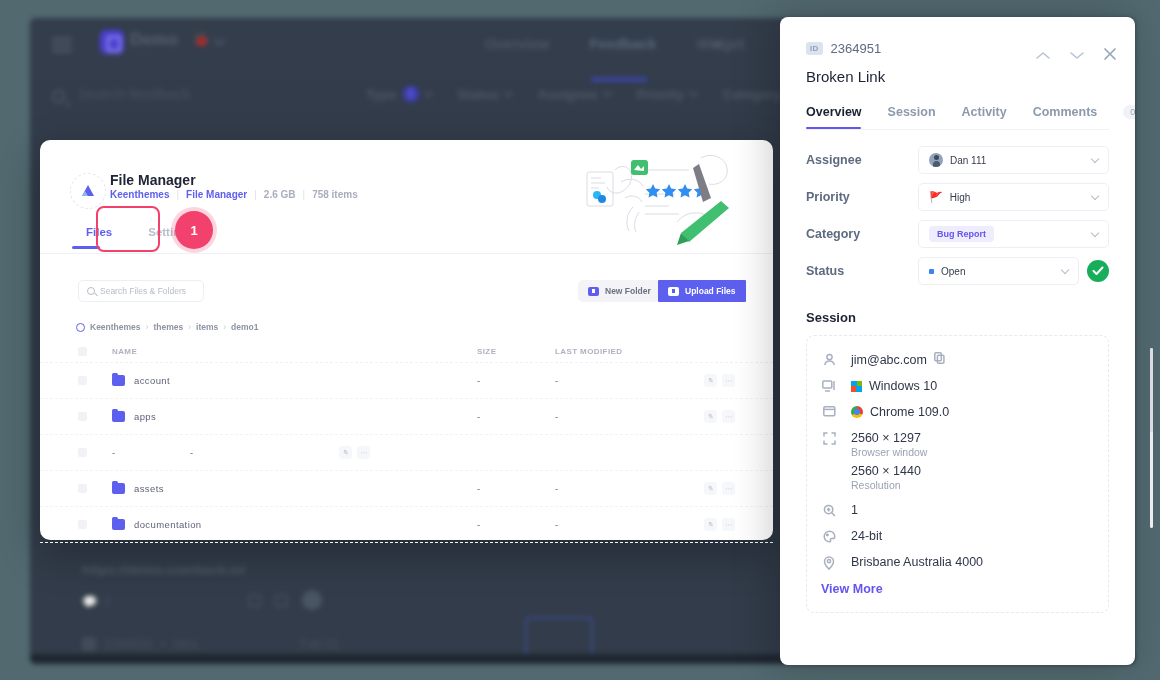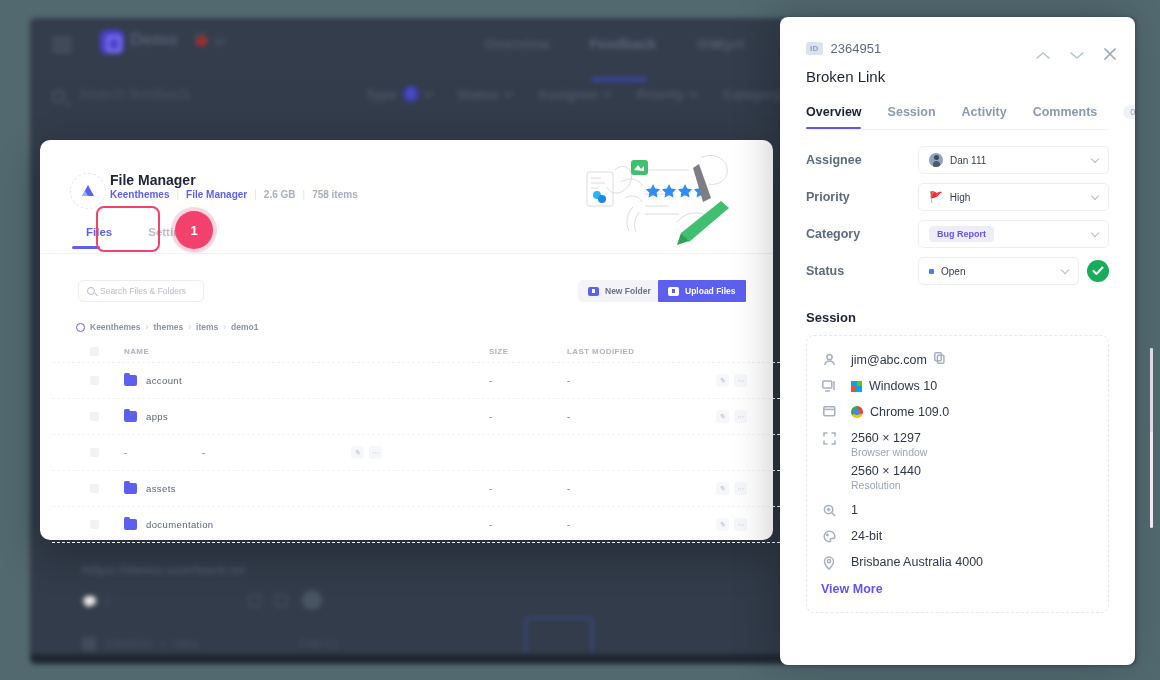--- a/index.html
+++ b/index.html
@@ -154,21 +154,21 @@
   .fm-path { position:absolute; left:76px; top:322px; display:flex; align-items:center; gap:5px; font-size:8.5px; }
   .fm-path .p-ico { width:9px; height:9px; border:1.4px solid #5d5fef; border-radius:50%; flex:none;}
   .fm-path .p { color:#8d93a3; font-weight:bold; }
   .fm-path .chev { color:#c3c8d4; }
   .items-badge {
     position:absolute; right:38px; top:321px; background:#5d5fef; color:#fff;
     font-size:8px; font-weight:bold; padding:2px 6px; border-radius:4px;
   }
 
   
-  .fm-table { position:absolute; left:52px; top:341px; width:733px; }
+  .fm-table { position:absolute; left:40px; top:341px; width:733px; }
   .tb-head, .tb-row {
     display:flex; align-items:center; height:18px; padding:0 38px;
     font-size:8px; color:#aeb3c0; letter-spacing:.4px;
   }
   .tb-head { border-bottom:1px dashed #f0f1f5; height:22px; font-weight:bold; }
   .tb-row { height:36px; border-bottom:1px dashed #f2f3f7; font-size:9.5px; color:#5e6478; }
   .cb { width:9px; height:9px; border-radius:2px; background:#f1f2f6; flex:none; margin-right:25px; }
   .c-name { flex:1; display:flex; align-items:center; gap:9px; }
   .c-size { width:78px; }
   .c-mod { width:120px; }

